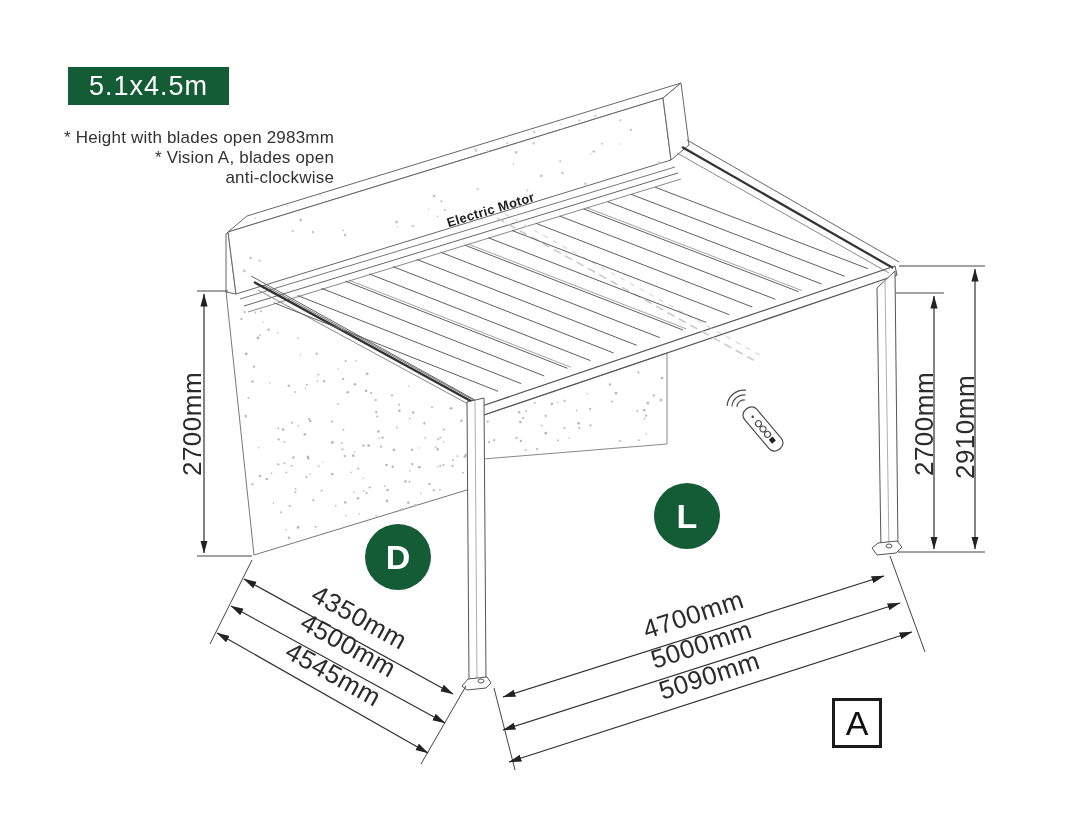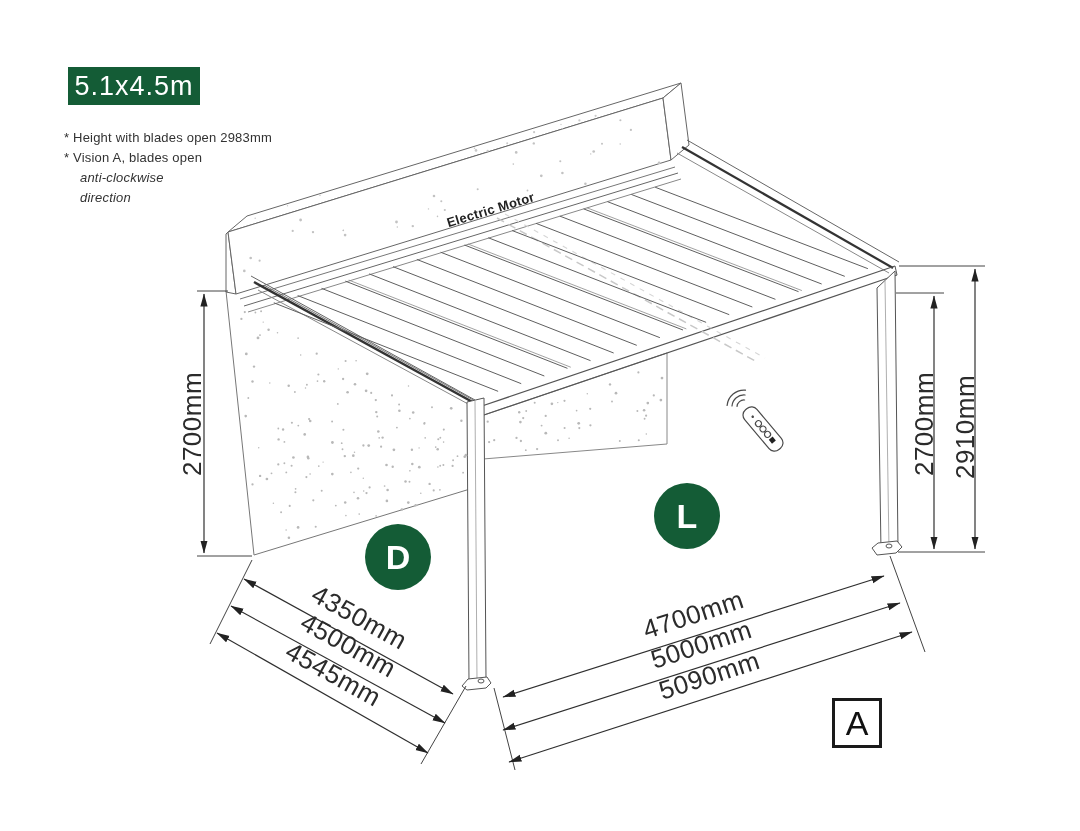--- a/index.html
+++ b/index.html
@@ -1,24 +1,24 @@
 <!DOCTYPE html>
 <html><head>
 <meta charset="utf-8">
 <style>
   html,body{margin:0;padding:0;background:#ffffff;}
   .stage{position:relative;width:1080px;height:831px;background:#fff;overflow:hidden;
          font-family:"Liberation Sans",sans-serif;}
   .stage svg{position:absolute;left:0;top:0;}
-  .badge{position:absolute;left:68px;top:67px;width:132px;height:38px;background:#145c36;
+  .badge{position:absolute;left:68px;top:67px;width:161px;height:38px;background:#145c36;
          color:#fff;font-size:27px;font-weight:500;letter-spacing:1px;display:flex;
          align-items:center;justify-content:center;}
-  .notes{position:absolute;left:64px;top:128px;color:#323232;font-size:13px;line-height:20px;
-         letter-spacing:0.2px;}
-  .notes .indent{padding-left:16px;font-style:italic;}
+  .notes{position:absolute;left:64px;top:128px;color:#323232;font-size:17px;line-height:20px;
+         letter-spacing:0.2px;text-align:right;}
+  .notes .indent{padding-left:16px;}
   .marker{position:absolute;width:66px;height:66px;border-radius:50%;background:#145c36;
           color:#fff;font-size:34px;font-weight:bold;display:flex;align-items:center;
           justify-content:center;}
   .marker-d{left:365px;top:524px;}
   .marker-l{left:654px;top:483px;}
   .vision-box{position:absolute;left:832px;top:698px;width:44px;height:44px;border:3px solid #1a1a1a;
           color:#111;font-size:34px;display:flex;align-items:center;justify-content:center;}
   .dimtext{font-family:"Liberation Sans",sans-serif;font-size:26px;fill:#2b2b2b;letter-spacing:0.5px;}
   .rooftext{font-family:"Liberation Sans",sans-serif;font-size:13px;font-weight:600;fill:#222;letter-spacing:0.3px;}
 </style>
@@ -392,20 +392,19 @@
   <text class="dimtext" x="712" y="684" text-anchor="middle" transform="rotate(-18 712 684)">5090mm</text>
   <text class="rooftext" x="492" y="214" text-anchor="middle" transform="rotate(-17 492 214)">Electric Motor</text>
 </svg>
 
 <div class="badge">5.1x4.5m</div>
 
 <div class="notes">
   <div>* Height with blades open 2983mm</div>
   <div>* Vision A, blades open</div>
   <div class="indent">anti-clockwise</div>
-  <div class="indent">direction</div>
 </div>
 
 <div class="marker marker-d">D</div>
 <div class="marker marker-l">L</div>
 <div class="vision-box">A</div>
 
 </div>
 
 </body></html>

